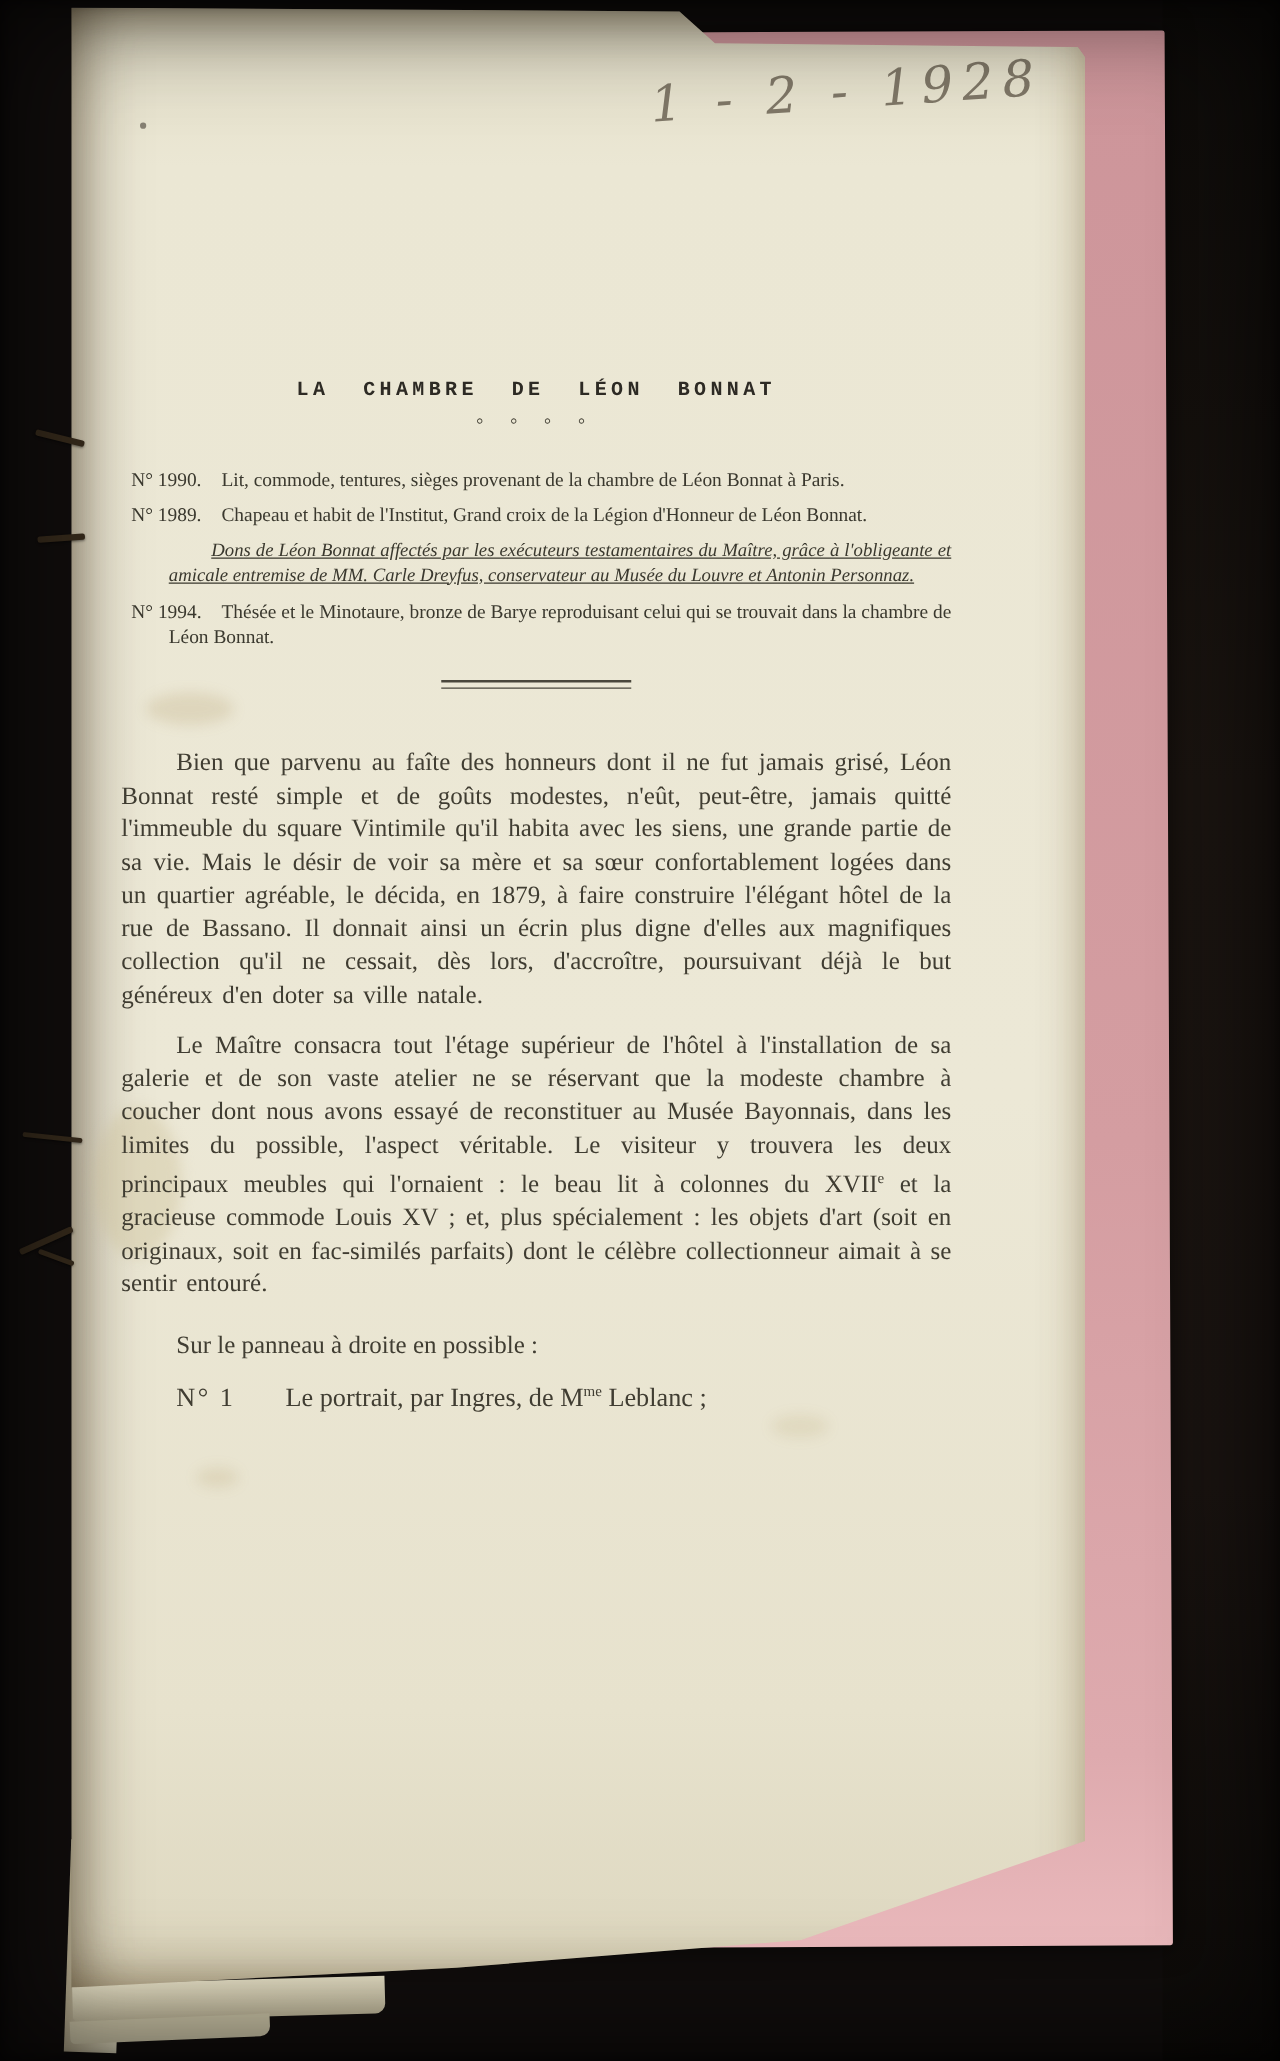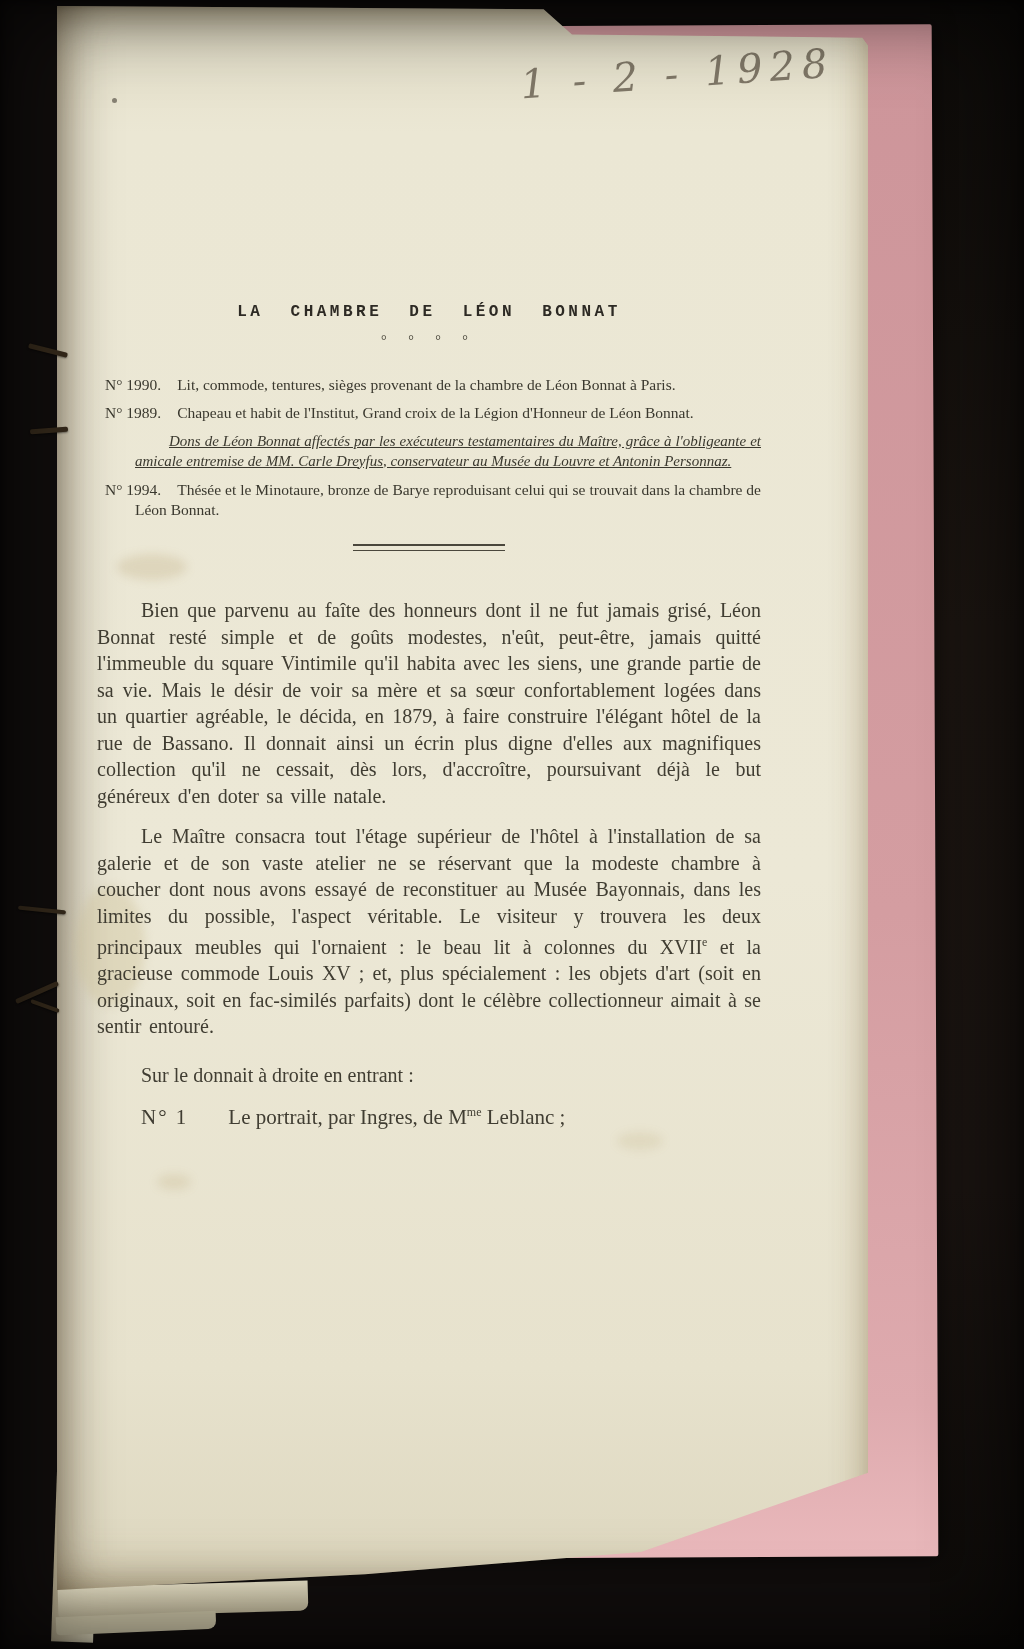--- a/index.html
+++ b/index.html
@@ -134,21 +134,21 @@
 
     <p class="cat"><span class="num">N° 1994.</span><span>Thésée et le Minotaure, bronze de Barye reproduisant celui qui se trouvait dans la chambre de Léon Bonnat.</span></p>
 
 
     <div class="divider"></div>
 
     <p class="para para-1">Bien que parvenu au faîte des honneurs dont il ne fut jamais grisé, Léon Bonnat resté simple et de goûts modestes, n'eût, peut-être, jamais quitté l'immeuble du square Vintimile qu'il habita avec les siens, une grande partie de sa vie. Mais le désir de voir sa mère et sa sœur confortablement logées dans un quartier agréable, le décida, en 1879, à faire construire l'élégant hôtel de la rue de Bassano. Il donnait ainsi un écrin plus digne d'elles aux magnifiques collection qu'il ne cessait, dès lors, d'accroître, poursuivant déjà le but généreux d'en doter sa ville natale.</p>
 
     <p class="para para-2"><span>Le Maître consacra tout l'étage supérieur de l'hôtel à l'installation de sa galerie et de son vaste atelier ne se réservant que la modeste chambre à coucher dont nous avons essayé de reconstituer au Musée Bayonnais, dans les limites du possible, l'aspect véritable. Le visiteur y trouvera les deux principaux meubles qui l'ornaient : le beau lit à colonnes du XVII</span><sup>e</sup><span> et la gracieuse commode Louis XV ; et, plus spécialement : les objets d'art (soit en originaux, soit en fac-similés parfaits) dont le célèbre collectionneur aimait à se sentir entouré.</span></p>
 
-    <p class="panel-heading">Sur le donnait à droite en entrant :</p>
+    <p class="panel-heading">Sur le panneau à droite en possible :</p>
 
     <p class="catalog-item"><span class="num">N° 1</span><span>Le portrait, par Ingres, de M</span><sup>me</sup><span> Leblanc ;</span></p>
 
   </div>
 </div>
 
 <div class="stitch stitch-1"></div>
 <div class="stitch stitch-2"></div>
 <div class="stitch stitch-3"></div>
 <div class="stitch stitch-4"></div>

